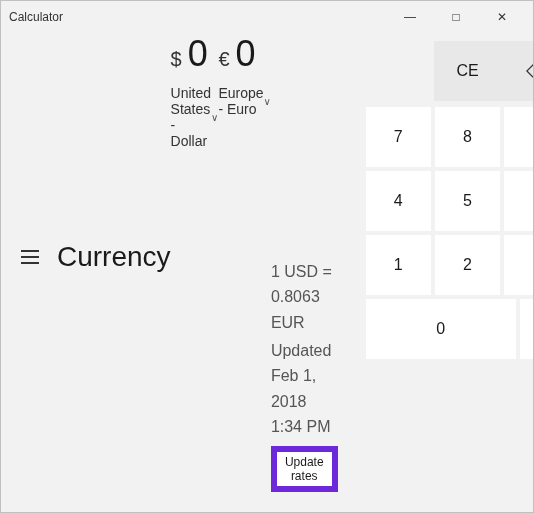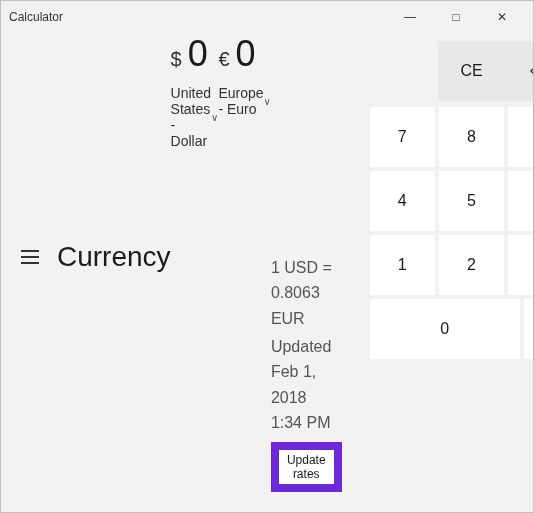--- a/index.html
+++ b/index.html
@@ -169,21 +169,21 @@
     }
 
     .rate-info {
       font-size: 16px;
       color: #555;
       line-height: 1.6;
     }
 
     .update-rates-btn {
       background: white;
-      border: 8px solid #6d28d9;
+      border: 6px solid #6d28d9;
       color: #1a1a1a;
       cursor: pointer;
       font-size: 12px;
       padding: 3px 8px;
       width: fit-content;
       margin-top: 4px;
     }
 
     .right-panel {
       width: 220px;

